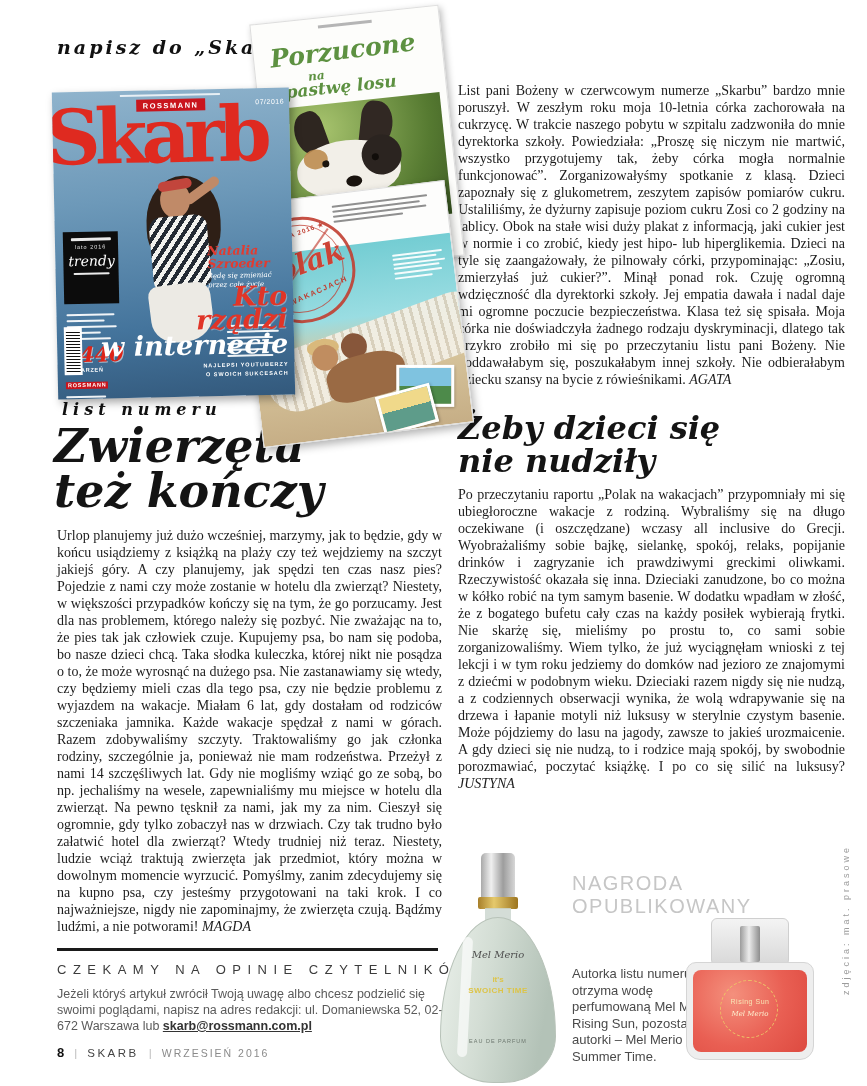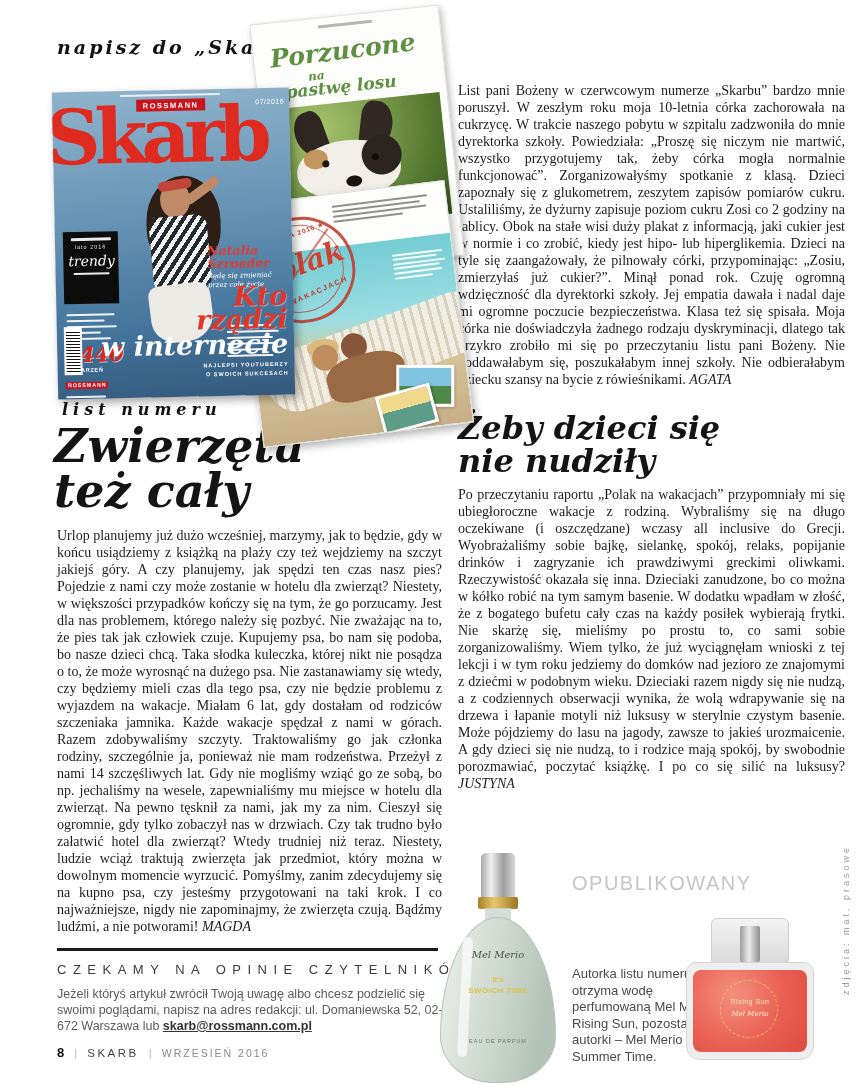--- a/index.html
+++ b/index.html
@@ -305,21 +305,21 @@
       <div class="abs slash"></div>
       <div class="abs top">★ POCZTA 2016 ★</div>
       <div class="abs main">Polak</div>
       <div class="abs bot">NA WAKACJACH</div>
     </div>
   </div>
 
   <div class="abs kicker">list numeru</div>
   <div class="abs ltitle headline">
     <div>Zwierzęta</div>
-    <div>też cały</div>
+    <div>też kończy</div>
   </div>
   <div class="abs lbody bodytext"><span>Urlop planujemy już dużo wcześniej, marzymy, jak to będzie, gdy w końcu usiądziemy z książką na plaży czy też wejdziemy na szczyt jakiejś góry. A czy planujemy, jak spędzi ten czas nasz pies?  Pojedzie z nami czy może zostanie w hotelu dla zwierząt? Niestety, w większości przypadków kończy się na tym, że go porzucamy. Jest dla nas problemem, którego należy się pozbyć. Nie zważając na to, że pies tak jak człowiek czuje. Kupujemy psa, bo nam się podoba, bo nasze dzieci chcą. Taka słodka kuleczka, której nikt nie posądza o to, że może wyrosnąć na dużego psa. Nie zastanawiamy się wtedy, czy będziemy mieli czas dla tego psa, czy nie będzie problemu z wyjazdem na wakacje. Miałam 6 lat, gdy dostałam od rodziców szczeniaka jamnika. Każde wakacje spędzał z nami w górach. Razem zdobywaliśmy szczyty. Traktowaliśmy go jak członka rodziny, szczególnie ja, ponieważ nie mam rodzeństwa. Przeżył z nami 14 szczęśliwych lat. Gdy nie mogliśmy wziąć go ze sobą, bo np. jechaliśmy na wesele, zapewnialiśmy mu miejsce w hotelu dla zwierząt. Na pewno tęsknił za nami, jak my za nim. Cieszył się ogromnie, gdy tylko zobaczył nas w drzwiach. Czy tak trudno było załatwić hotel dla zwierząt? Wtedy trudniej niż teraz. Niestety, ludzie wciąż traktują zwierzęta jak przedmiot, który można w dowolnym momencie wyrzucić. Pomyślmy, zanim zdecydujemy się na kupno psa, czy jesteśmy przygotowani na taki krok. I co najważniejsze, nigdy nie zapominajmy, że zwierzęta czują. Bądźmy ludźmi, a nie potworami! </span><span class="author">MAGDA</span></div>
 
   <div class="abs rcol">
     <p class="bodytext"><span>List pani Bożeny w czerwcowym numerze „Skarbu” bardzo mnie poruszył. W zeszłym roku moja 10-letnia córka zachorowała na cukrzycę. W trakcie naszego pobytu w szpitalu zadzwoniła do mnie dyrektorka szkoły. Powiedziała: „Proszę się niczym nie martwić, wszystko przygotujemy tak, żeby córka mogła normalnie funkcjonować”. Zorganizowałyśmy spotkanie z klasą. Dzieci zapoznały się z glukometrem, zeszytem zapisów pomiarów cukru. Ustaliliśmy, że dyżurny zapisuje poziom cukru Zosi co 2 godziny na tablicy. Obok na stałe wisi duży plakat z informacją, jaki cukier jest w normie i co zrobić, kiedy jest hipo- lub hiperglikemia. Dzieci na tyle się zaangażowały, że pilnowały córki, przypominając: „Zosiu, zmierzyłaś już cukier?”. Minął ponad rok. Czuję ogromną wdzięczność dla dyrektorki szkoły. Jej empatia dawała i nadal daje mi ogromne poczucie bezpieczeństwa. Klasa też się spisała. Moja córka nie doświadczyła żadnego rodzaju dyskryminacji, dlatego tak przykro zrobiło mi się po przeczytaniu listu pani Bożeny. Nie poddawałabym się, poszukałabym innej szkoły. Nie odbierałabym dziecku szansy na bycie z rówieśnikami. </span><span class="author">AGATA</span></p>
     <h2 class="second">
       <div>Żeby dzieci się</div>
       <div>nie nudziły</div>
     </h2>
     <p class="bodytext"><span>Po przeczytaniu raportu „Polak na wakacjach” przypomniały mi się ubiegłoroczne wakacje z rodziną. Wybraliśmy się na długo oczekiwane (i oszczędzane) wczasy all inclusive do Grecji. Wyobrażaliśmy sobie bajkę, sielankę, spokój, relaks, popijanie drinków i zagryzanie ich prawdziwymi greckimi oliwkami. Rzeczywistość okazała się inna. Dzieciaki zanudzone, bo co można w kółko robić na tym samym basenie. W dodatku wpadłam w złość, że z bogatego bufetu cały czas na każdy posiłek wybierają frytki. Nie skarżę się, mieliśmy po prostu to, co sami sobie zorganizowaliśmy. Wiem tylko, że już wyciągnęłam wnioski z tej lekcji i w tym roku jedziemy do domków nad jezioro ze znajomymi z dziećmi w podobnym wieku. Dzieciaki razem nigdy się nie nudzą, a z codziennych obserwacji wynika, że wolą wdrapywanie się na drzewa i łapanie motyli niż luksusy w sterylnie czystym basenie. Może pójdziemy do lasu na jagody, zawsze to jakieś urozmaicenie. A gdy dzieci się nie nudzą, to i rodzice mają spokój, by swobodnie porozmawiać, poczytać książkę. I po co się silić na luksusy? </span><span class="author">JUSTYNA</span></p>
@@ -335,20 +335,21 @@
     <div class="abs neck"></div>
     <div class="abs glass"></div>
     <div class="abs shine"></div>
     <div class="abs brand">Mel Merio</div>
     <div class="abs lb1">it's</div>
     <div class="abs lb2">SWOICH TIME</div>
     <div class="abs sub">EAU DE PARFUM</div>
   </div>
 
   <div class="abs prize-title">
+    <div>NAGRODA</div>
     <div>OPUBLIKOWANY</div>
   </div>
   <div class="abs prize-text">Autorka listu numeru otrzyma wodę perfumowaną Mel Merio Rising Sun, pozostałe autorki – Mel Merio it's Summer Time.</div>
 
   <div class="abs bottle2">
     <div class="abs cap"></div>
     <div class="abs spray"></div>
     <div class="abs glass"></div>
     <div class="abs liquid"></div>
     <div class="abs lcirc"></div>

